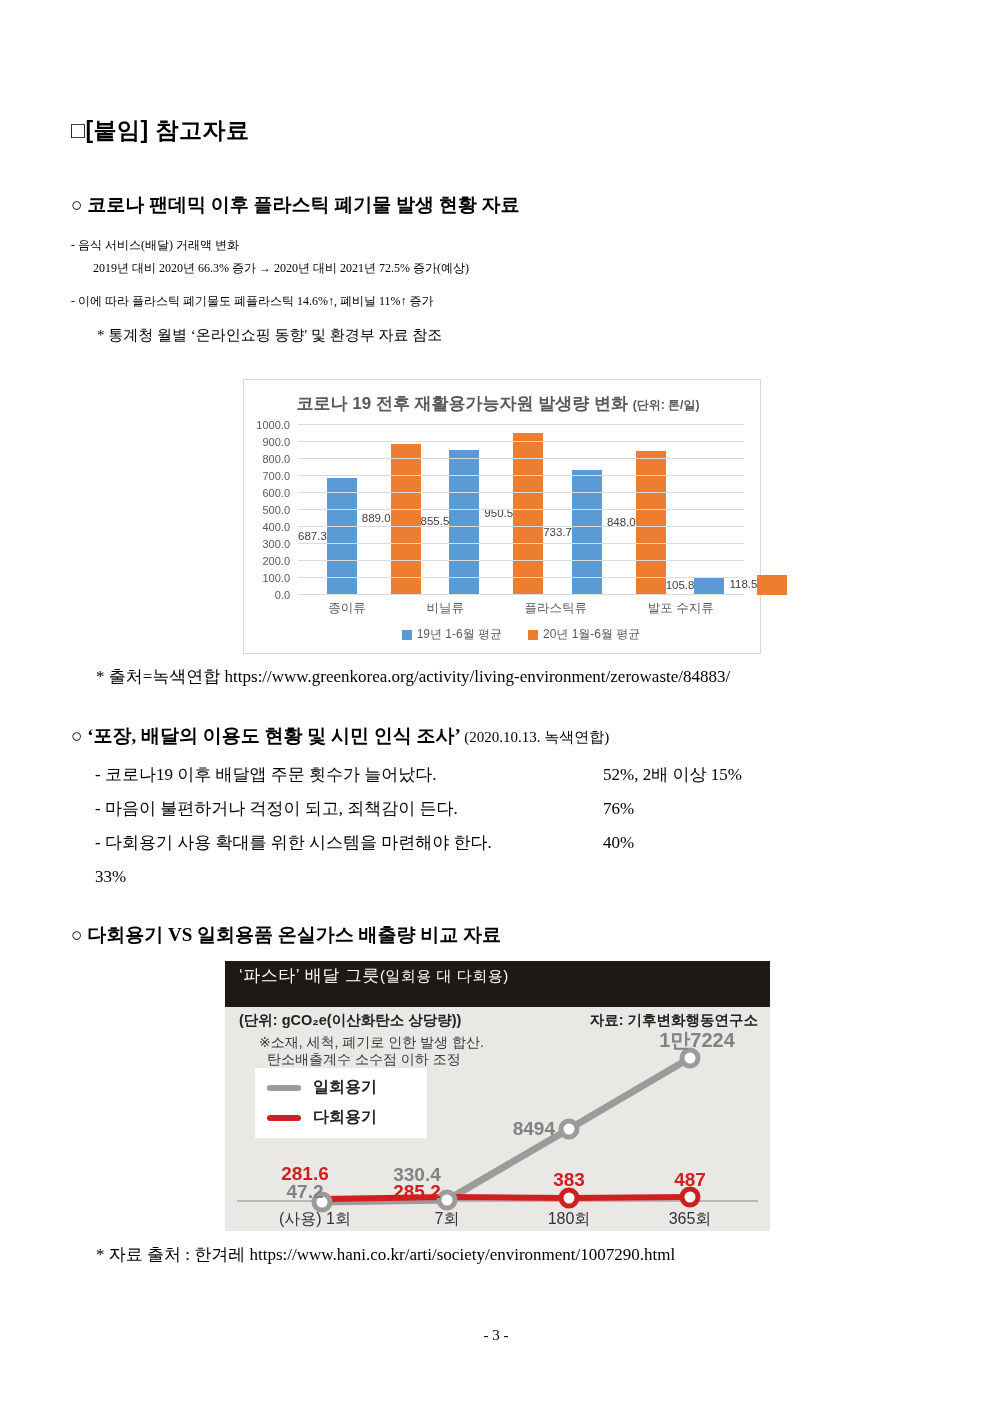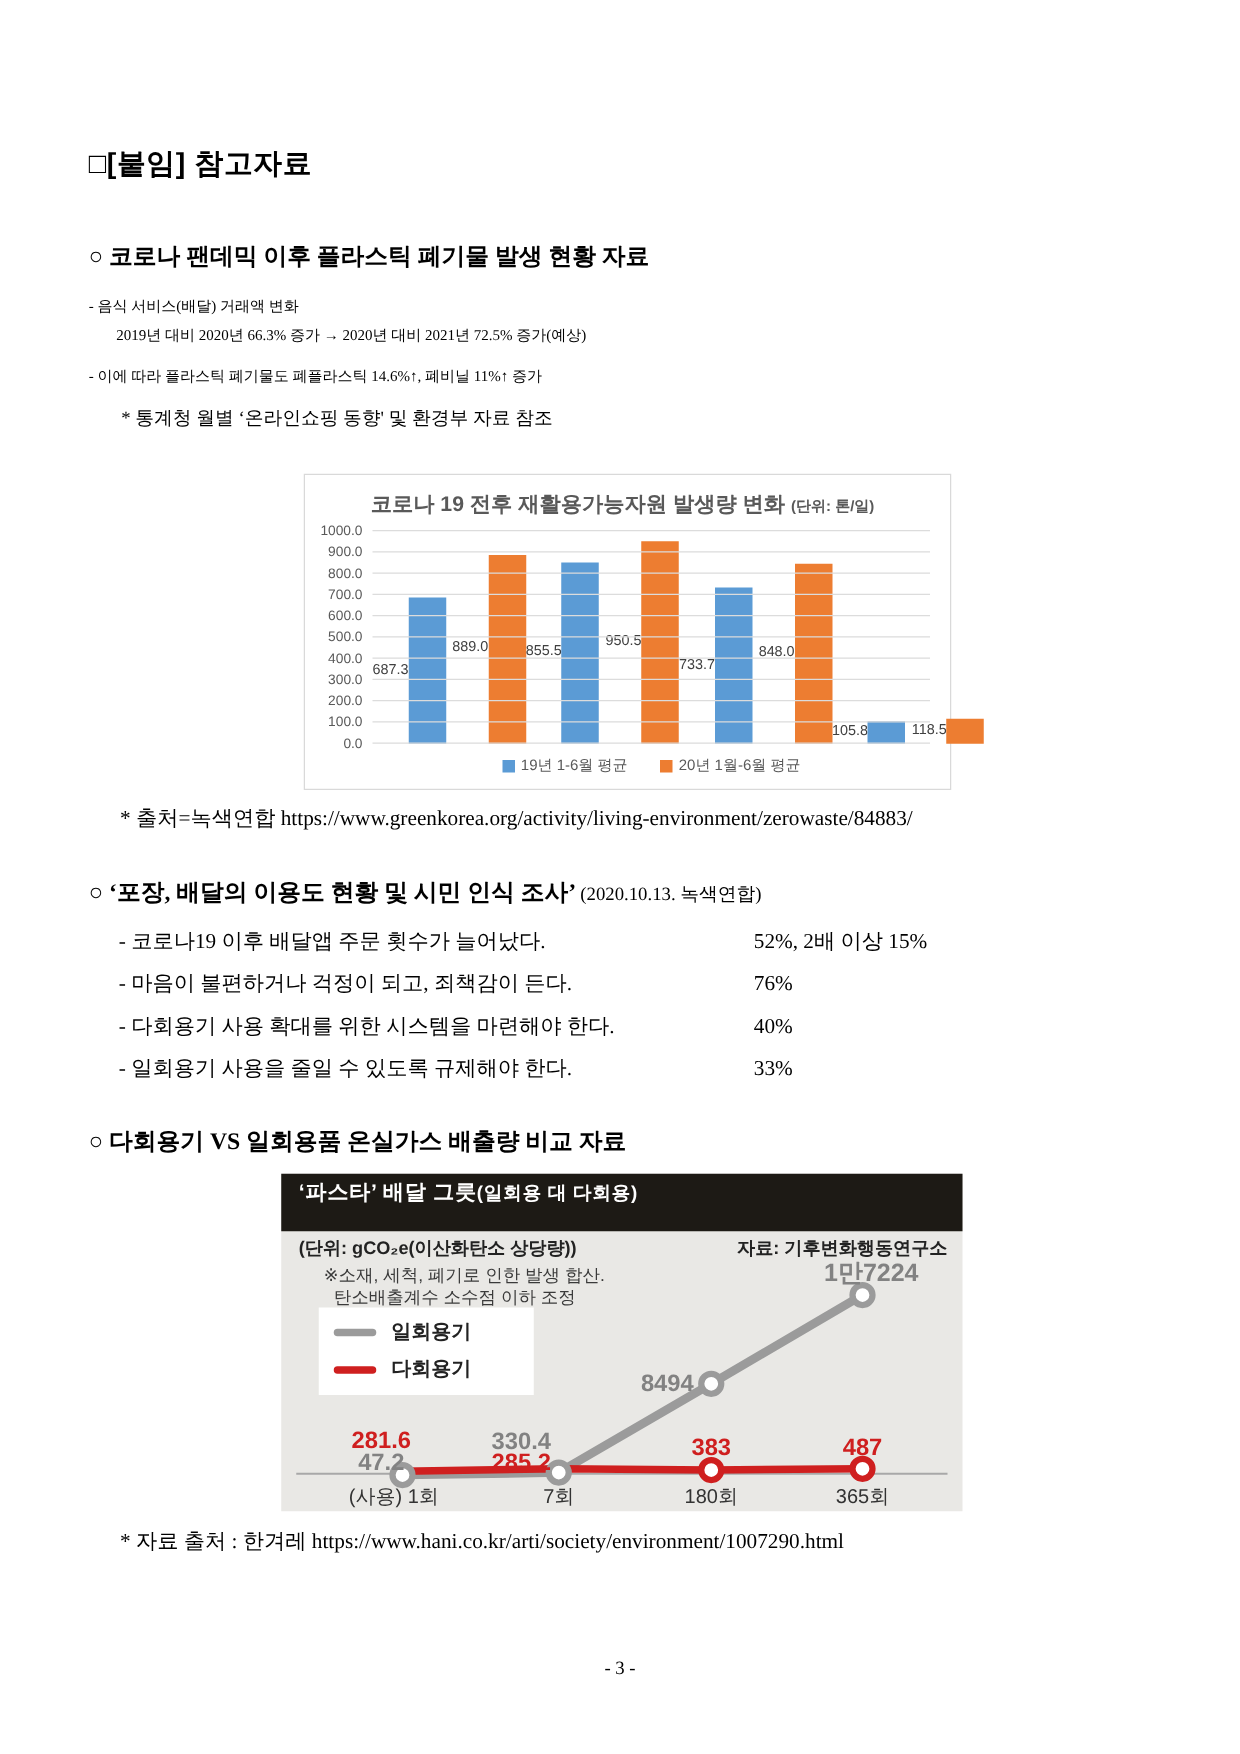--- a/index.html
+++ b/index.html
@@ -50,21 +50,21 @@
   .survey-list { margin-top:15px; margin-left:24px; }
   .survey-item { display:flex; font-size:17px; line-height:22px; margin-bottom:12px; }
   .survey-text { width:508px; flex:none; }
 
   
   .line-fig {
     width:545px; height:270px; margin:13px 0 0 154px; position:relative;
     background:#e9e8e5; font-family:"Liberation Sans","DejaVu Sans",sans-serif;
   }
   .lf-header { position:absolute; top:0; left:0; right:0; height:46px; background:#1d1a15; color:#fff; padding:3px 12px 0 14px; }
-  .lf-h1 { font-size:17px; font-weight:bold; letter-spacing:.5px; }
+  .lf-h1 { font-size:17px; font-weight:normal; letter-spacing:.5px; }
   .lf-h1 .lf-h1-paren { font-size:15px; }
   .lf-h2 { font-size:19px; font-weight:bold; display:flex; justify-content:space-between; align-items:baseline; margin-top:0; }
   .lf-vol { font-size:15px; font-weight:bold; }
   .lf-unitrow { position:absolute; top:50px; left:14px; right:12px; display:flex; justify-content:space-between; font-size:14.5px; font-weight:bold; color:#222;gap:20px; }
   .lf-annot { position:absolute; top:73px; left:34px; font-size:14px; color:#3a3a3a; line-height:17px; }
   .lf-annot .lf-annot-line2 { padding-left:8px; }
   .lf-legend { position:absolute; top:107px; left:30px; width:172px; background:#fff; padding:9px 12px 10px; display:flex; flex-direction:column; gap:9px; z-index:2; }
   .lf-leg-item { display:flex; align-items:center; gap:12px; font-size:16px; font-weight:bold; color:#222; }
   .lf-dash { width:34px; height:6px; border-radius:3px; display:inline-block; }
   .lf-svg { position:absolute; inset:0; z-index:1; }
@@ -152,20 +152,26 @@
           <div class="bar-gridline" style="bottom: 51px;"></div>
           <div class="bar-gridline" style="bottom: 68px;"></div>
           <div class="bar-gridline" style="bottom: 85px;"></div>
           <div class="bar-gridline" style="bottom: 102px;"></div>
           <div class="bar-gridline" style="bottom: 119px;"></div>
           <div class="bar-gridline" style="bottom: 136px;"></div>
           <div class="bar-gridline" style="bottom: 153px;"></div>
           <div class="bar-gridline" style="bottom: 170px;"></div>
         </div>
     </div>
+    <div class="bar-xlabels">
+        <div class="bar-xlabel">종이류</div>
+        <div class="bar-xlabel">비닐류</div>
+        <div class="bar-xlabel">플라스틱류</div>
+        <div class="bar-xlabel">발포 수지류</div>
+      </div>
     <div class="bar-legend">
         <div class="bar-leg-item">
           <span class="bar-leg-swatch" style="background: rgb(91, 155, 213);"></span>
           <span>19년 1-6월 평균</span>
         </div>
         <div class="bar-leg-item">
           <span class="bar-leg-swatch" style="background: rgb(237, 125, 49);"></span>
           <span>20년 1월-6월 평균</span>
         </div>
       </div>
@@ -184,21 +190,20 @@
     </div>
     <div class="survey-item">
       <span class="survey-text">- 마음이 불편하거나 걱정이 되고, 죄책감이 든다.</span>
       <span class="survey-value">76%</span>
     </div>
     <div class="survey-item">
       <span class="survey-text">- 다회용기 사용 확대를 위한 시스템을 마련해야 한다.</span>
       <span class="survey-value">40%</span>
     </div>
     <div class="survey-item">
-      <span class="survey-text">- 일회용기 사용을 줄일 수 있도록 규제해야 한다.</span>
       <span class="survey-value">33%</span>
     </div>
   </div>
 
   <div class="sec-heading" style="margin-top:34px;">○ 다회용기 VS 일회용품 온실가스 배출량 비교 자료</div>
 
   <figure class="line-fig">
     <div class="lf-header">
       <div class="lf-h1">
         <span>‘파스타’ 배달 그릇</span><span class="lf-h1-paren">(일회용 대 다회용)</span>

